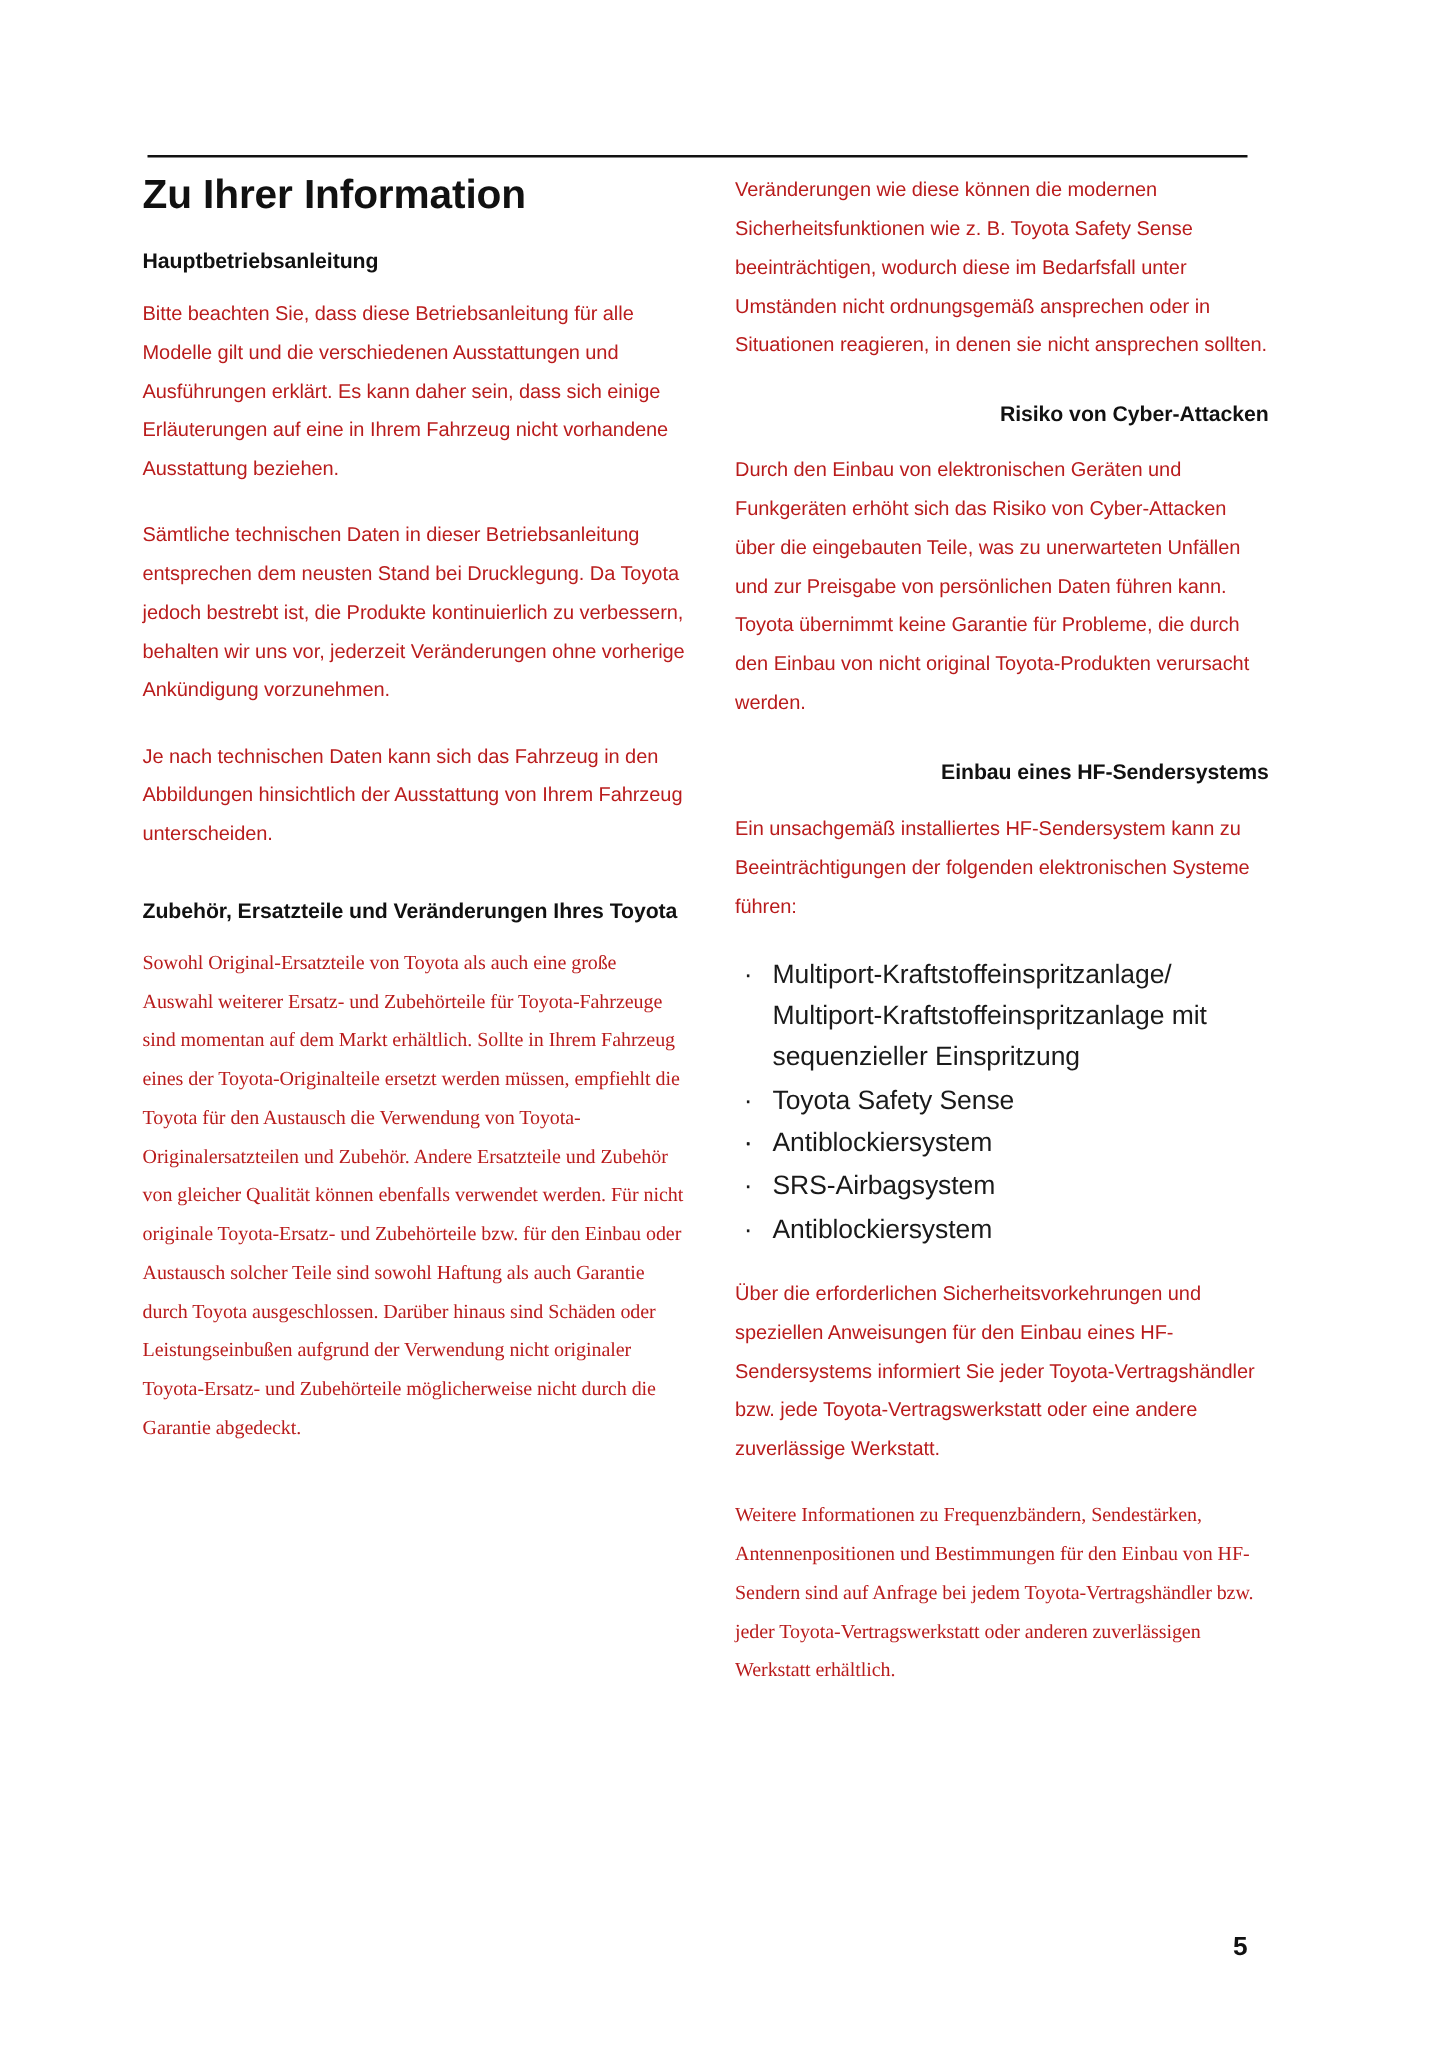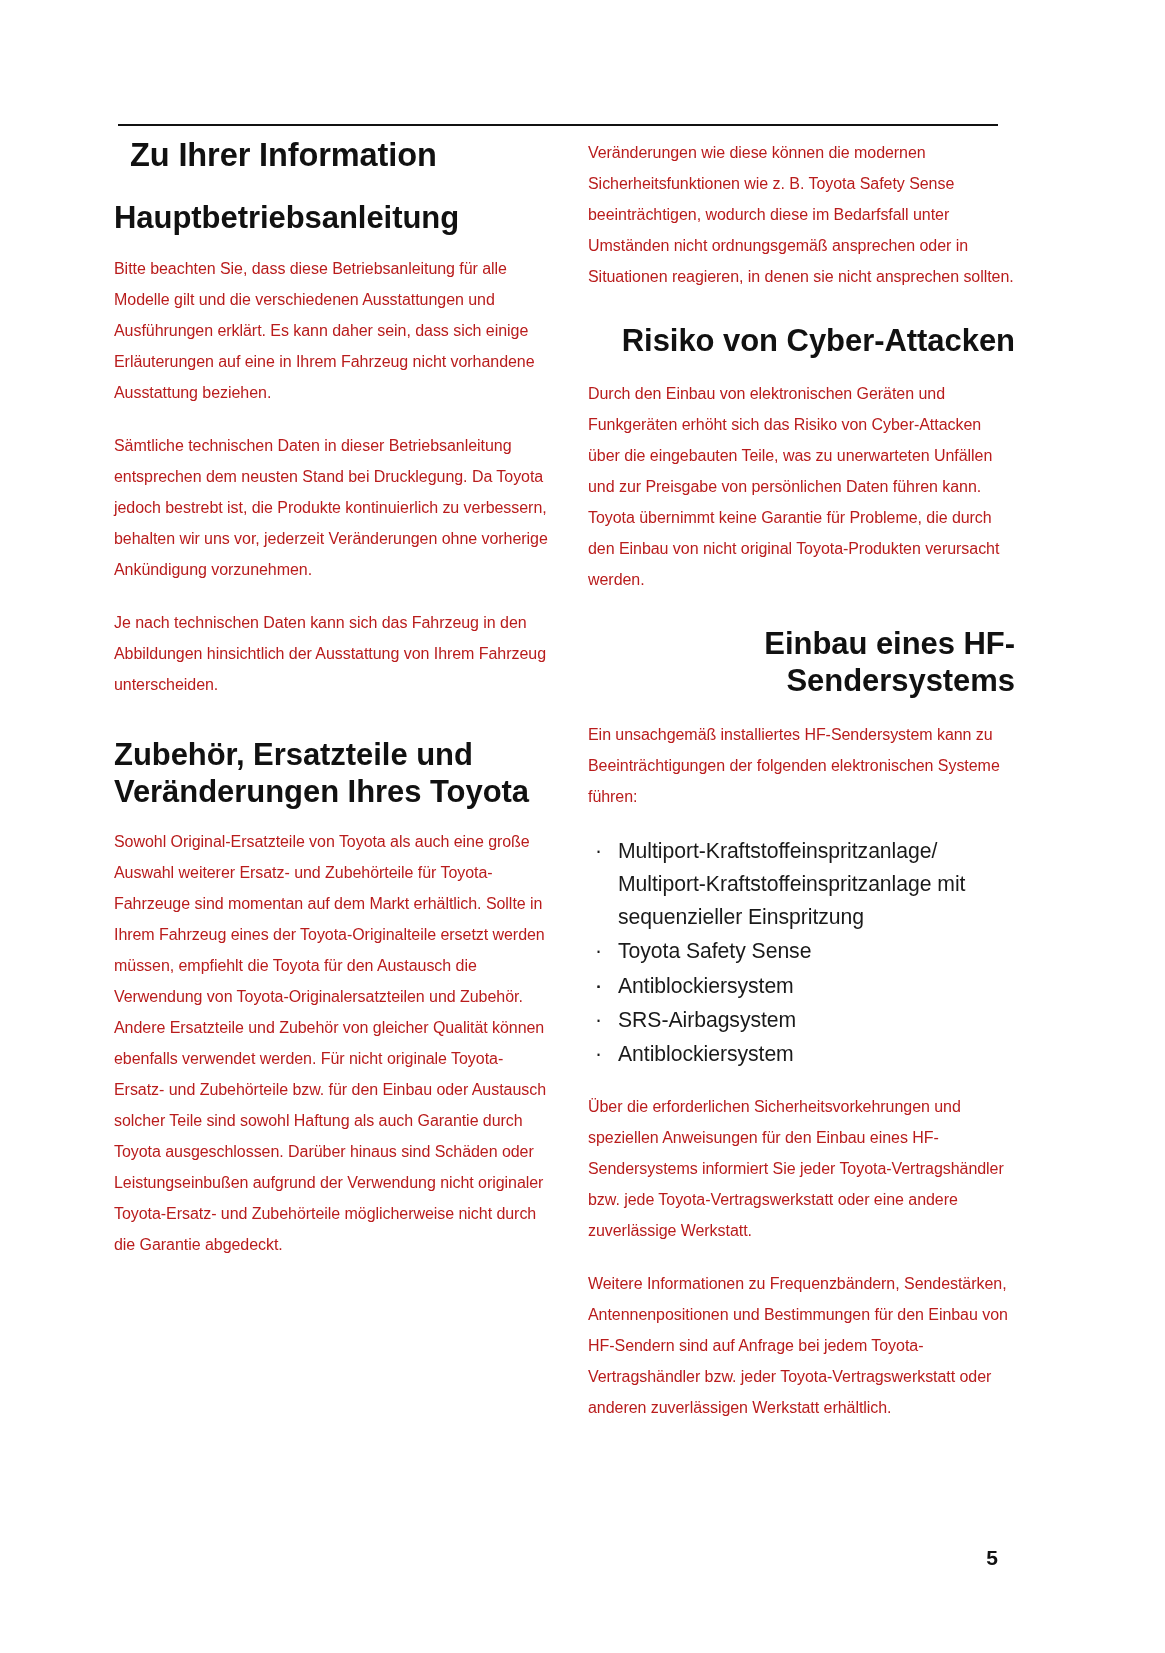--- a/index.html
+++ b/index.html
@@ -49,25 +49,25 @@
   }
   .col-right {
     width: 427px;
     margin-left: 27px;
   }
   h1.title {
     font-size: 32.5px;
     font-weight: bold;
     line-height: 1.16;
     letter-spacing: -0.1px;
-    margin: 0 0 24px 16px;
+    margin: 0 0 24px 0;
     color: #111111;
   }
   h2.subhead {
-    font-size: 31px;
+    font-size: 17px;
     font-weight: bold;
     line-height: 1.2;
     letter-spacing: -0.05px;
     margin: 0 0 17px 0;
     color: #111111;
   }
   .col-right h2.subhead {
     margin-top: 30px;
     margin-bottom: 19px;
     text-align: right;
@@ -77,20 +77,21 @@
   }
   p.para {
     font-size: 16px;
     line-height: 31px;
     margin: 0 0 22px 0;
     color: #b91c1c;
     letter-spacing: -0.05px;
   }
   p.para:last-child {
     margin-bottom: 0;
+    font-family: Liberation Serif, serif;
   }
   .spacer-before-head {
     height: 14px;
   }
   ul.bullets {
     list-style: none;
     margin: 0 0 20px 0;
     padding: 0;
   }
   ul.bullets li {

